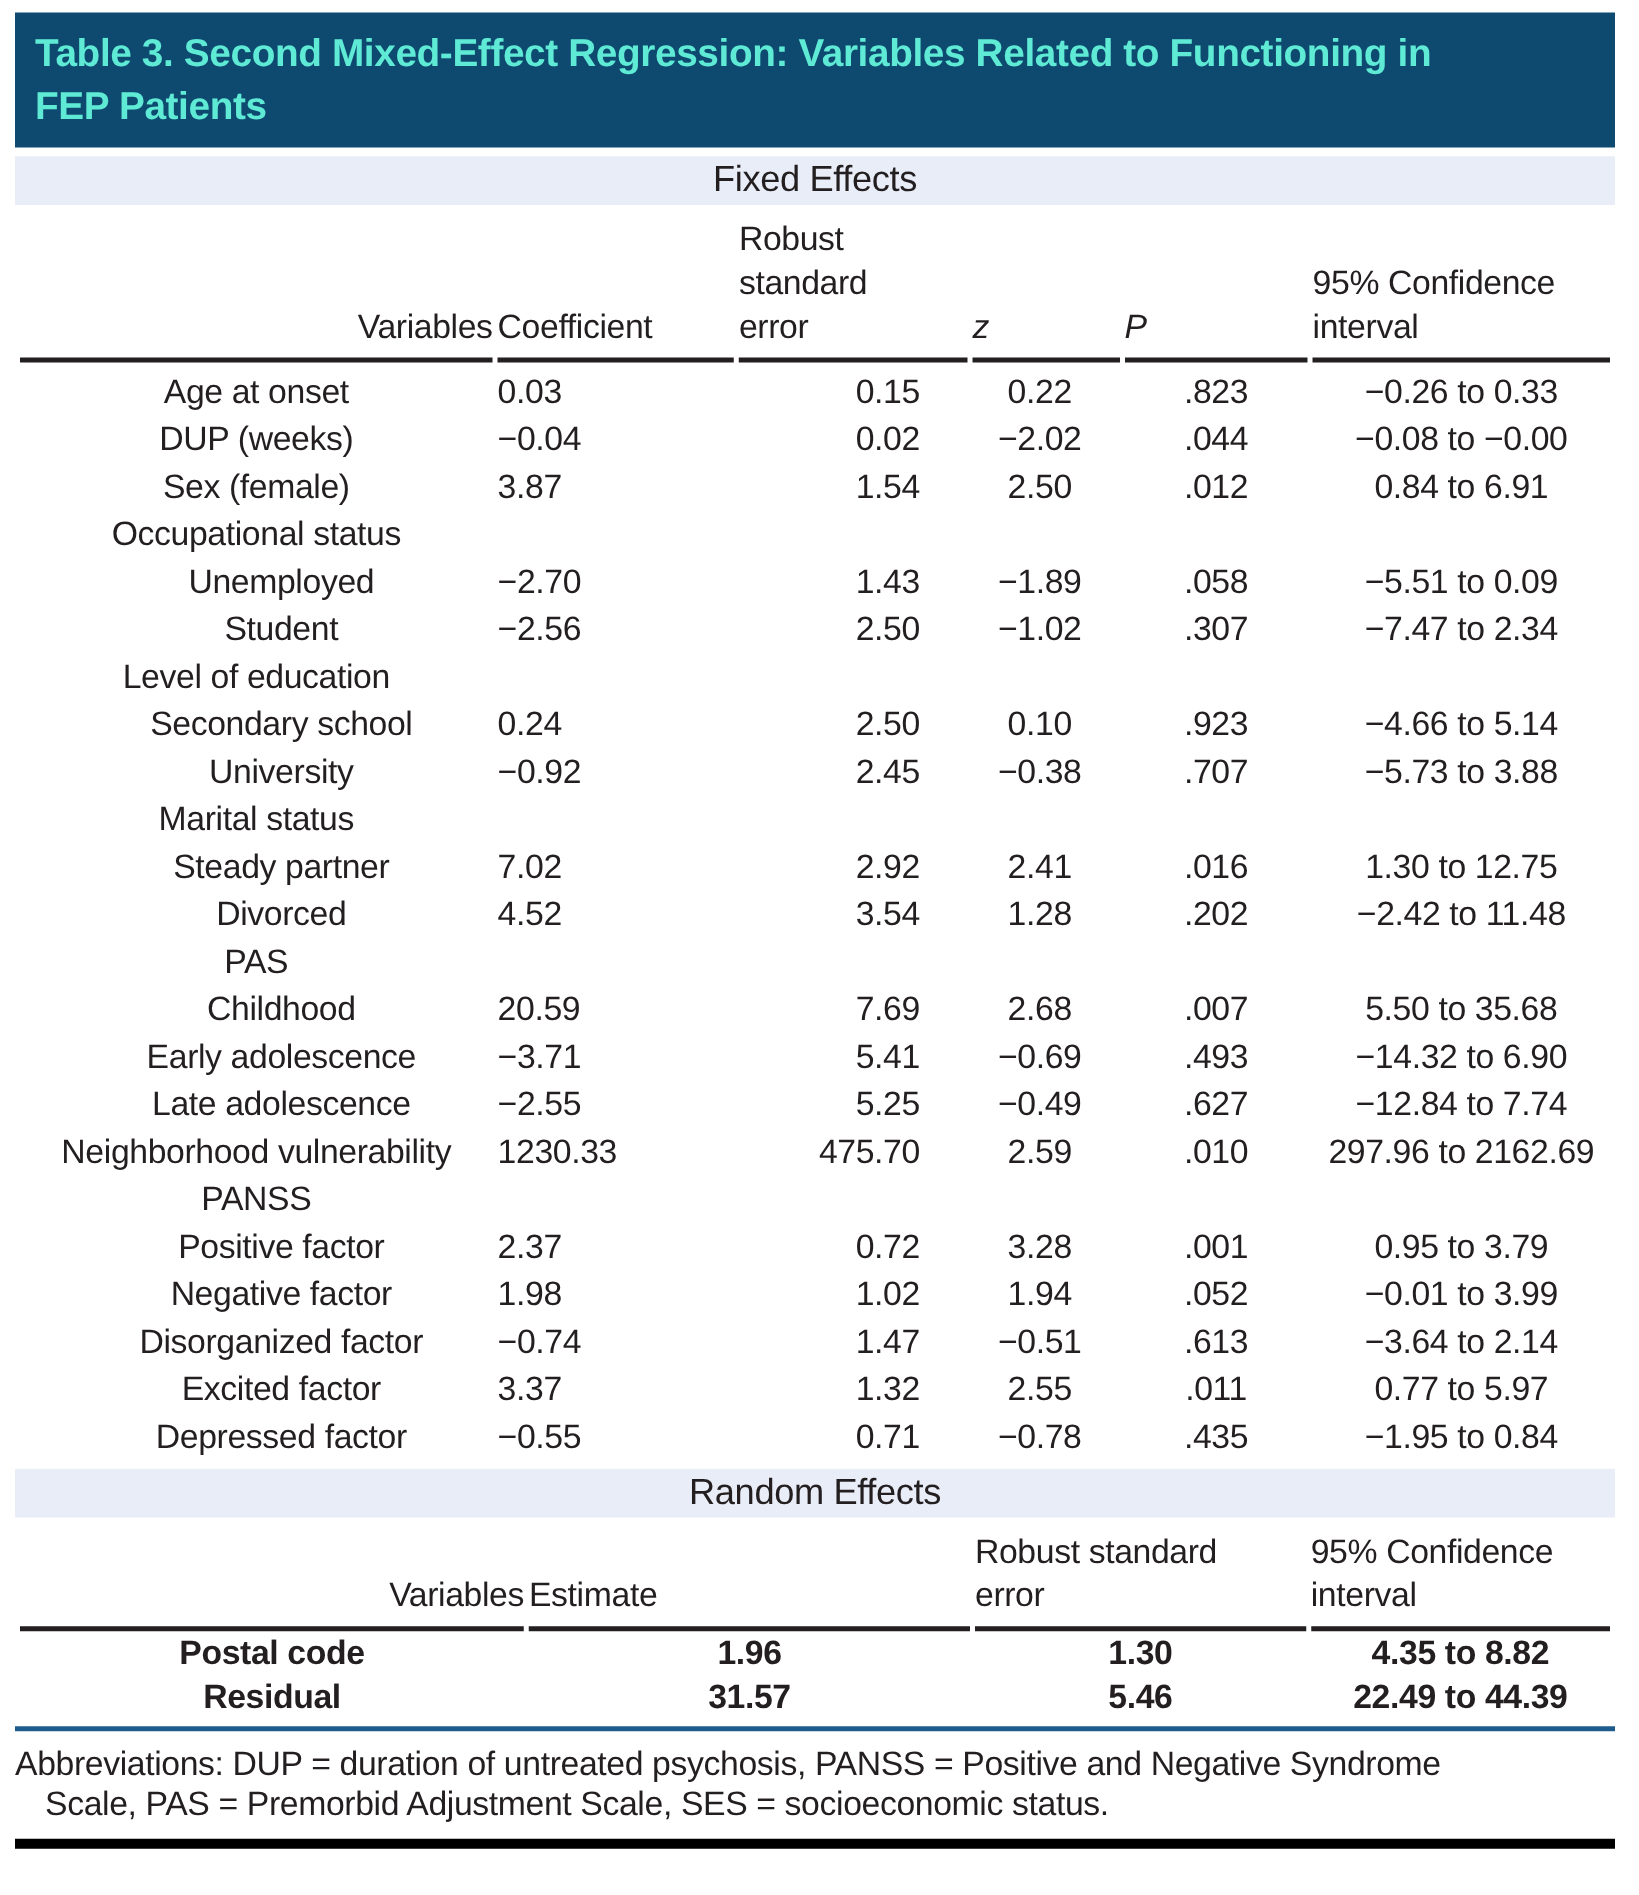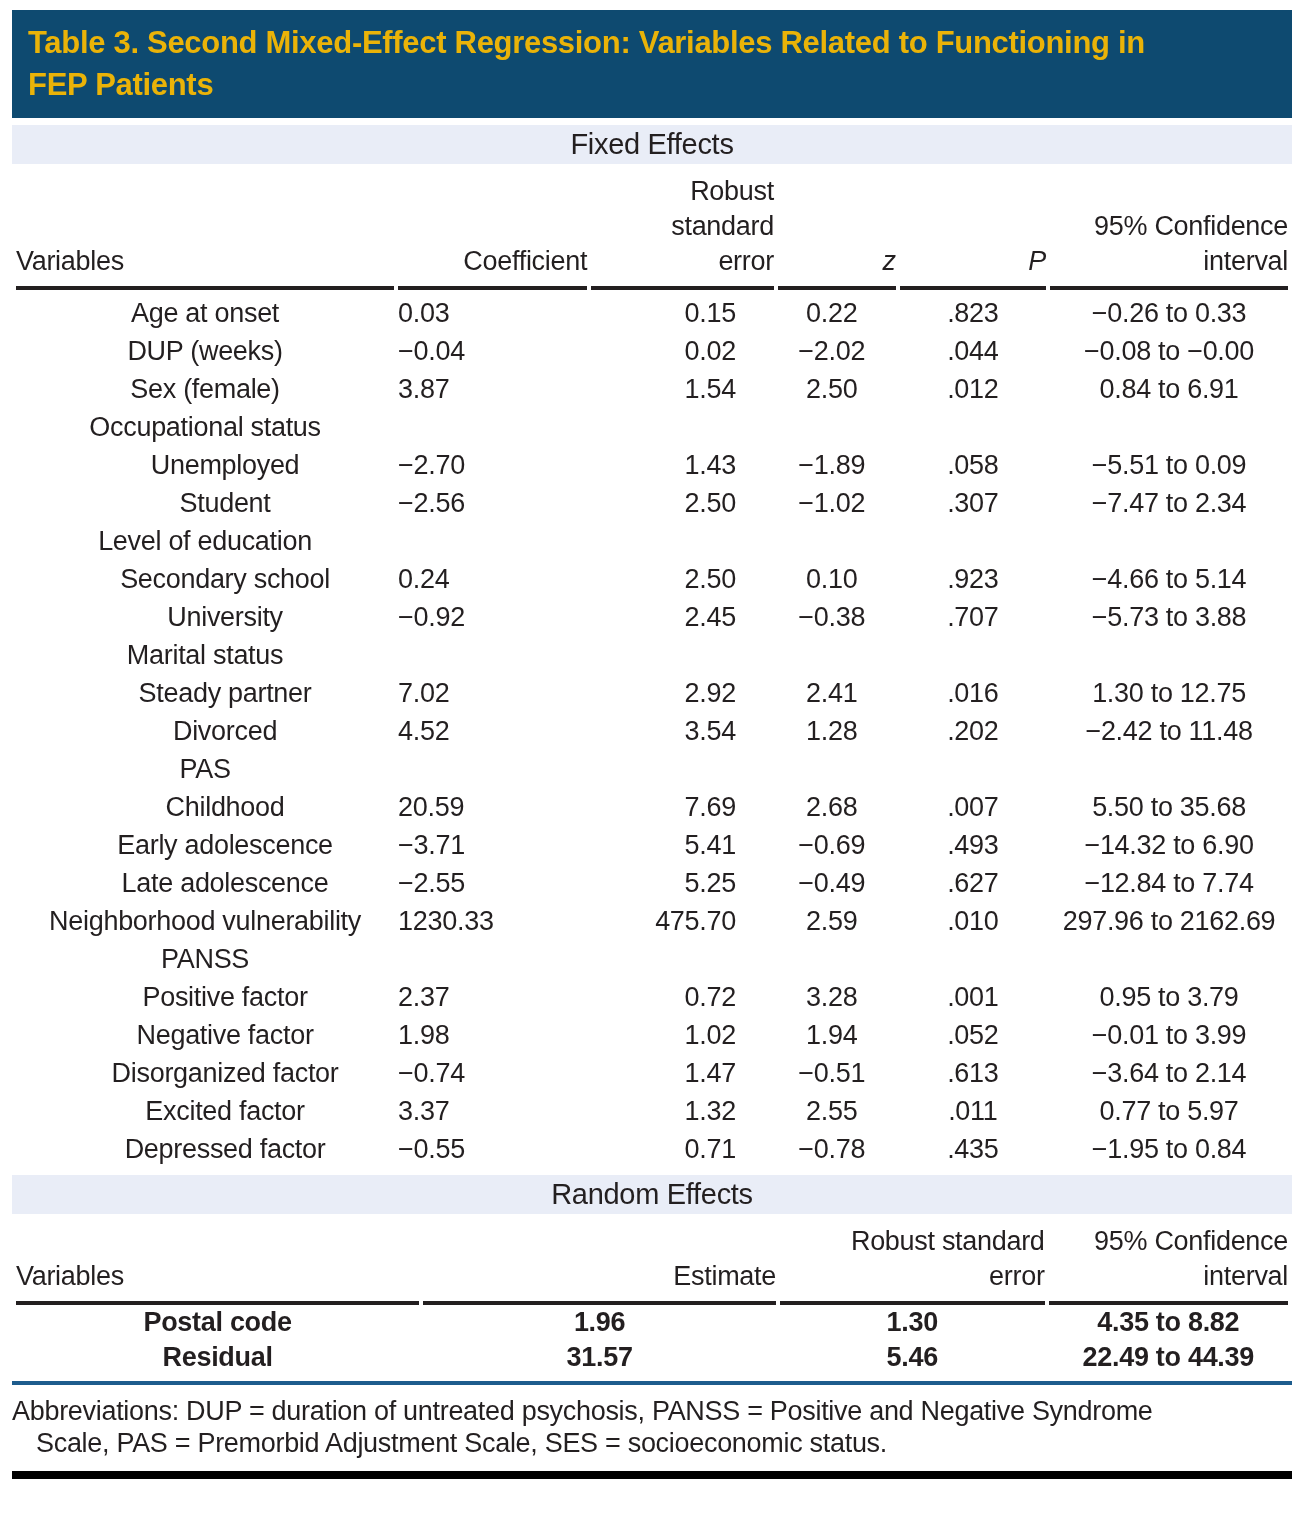--- a/index.html
+++ b/index.html
@@ -7,21 +7,21 @@
     width:1311px;height:1516px;
     font-family:"Liberation Sans", sans-serif;
     color:#231f20;
     -webkit-font-smoothing:antialiased;
   }
   .page{padding:10px 19px 0 12px;}
 
   
   .title-bar{
     background:#0e4a70;
-    color:#eab308;
+    color:#5eead4;
     font-weight:bold;
     font-size:31px;
     line-height:42px;
     letter-spacing:-0.3px;
     padding:12px 16px;
     white-space:nowrap;
     overflow:hidden;
   }
 
   
@@ -44,22 +44,22 @@
     font-size:27px;
     letter-spacing:-0.3px;
   }
   thead th{
     font-weight:normal;
     vertical-align:bottom;
     border-bottom:4px solid #231f20;
     padding:10px 0 7px 0;
   }
   thead th .hwrap{display:inline-block;line-height:35px;}
-  th.left{text-align:left;}
-  th.center{text-align:right;}
+  th.left{text-align:right;}
+  th.center{text-align:left;}
   th.italic{font-style:italic;}
   .wrap120{max-width:125px;}
   .wrap205{max-width:208px;}
   .wrap195{max-width:198px;}
 
   tbody td{height:38px;padding:0;white-space:nowrap;overflow:visible;}
   .rand tbody td{height:35px;font-weight:bold;}
   td.lab{text-align:center;}
   td.lab.indent{padding-left:40px;}
   td.coef{text-align:left;padding-right:33px;}

